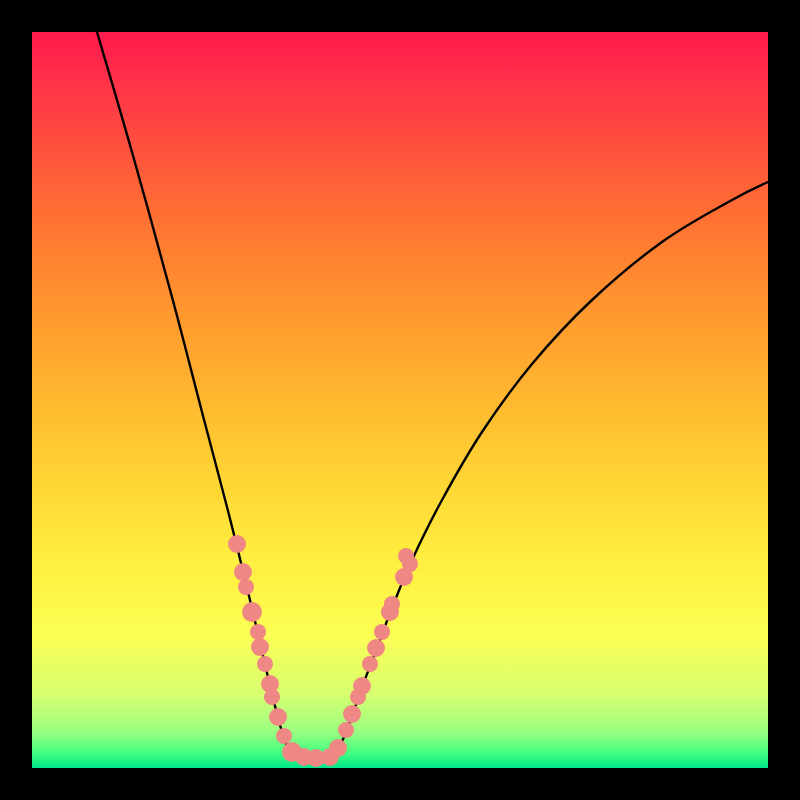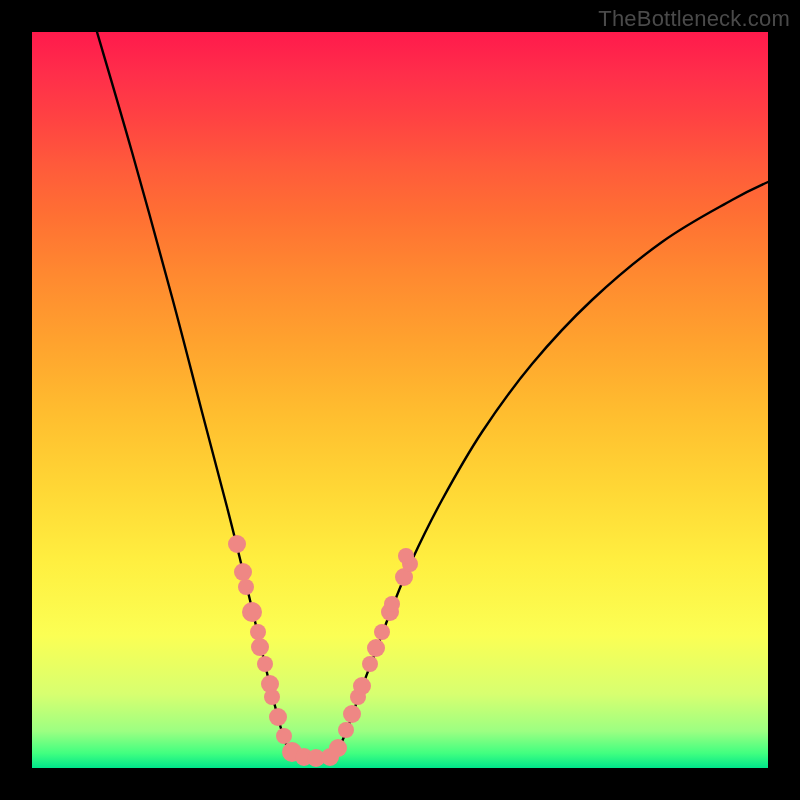--- a/index.html
+++ b/index.html
@@ -79,21 +79,20 @@
   .dot {
     fill: #ef8784;
     stroke: none;
   }
 </style>
 </head>
 <body>
 
 <div class="frame">
 
-  <div class="watermark">TheBottleneck.com</div>
 
   <div class="plot-area">
     <div class="gradient-bg"></div>
 
     <svg class="curves" viewBox="0 0 736 736" preserveAspectRatio="none">
       <path id="path-left" class="curve-path" d="M 65 0 C 71.3 21.599999999999998, 86.5 72.30000000000001, 100 120 C 113.5 167.7, 127.4 218.2, 140 265 C 152.6 311.8, 160.1 342.2, 170 380 C 179.9 417.8, 187.8 447.1, 195 475 C 202.2 502.9, 205.14 515.2, 210 535 C 214.86 554.8, 218.04 568.26, 222 585 C 225.96 601.74, 228.76 614.14, 232 628 C 235.24 641.86, 237.12 650.3, 240 662 C 242.88 673.7, 245.48 684, 248 693 C 250.52 702, 252.02 707.14, 254 712 C 255.98 716.86, 257.38 717.84, 259 720 C 260.62 722.16, 262.28 723.28, 263 724"></path>
       <path id="path-flat" class="curve-path" d="M 263 724 C 269.66 724.36, 293.34 725.64, 300 726"></path>
       <path id="path-right" class="curve-path" d="M 300 726 C 300.9 724.92, 302.48 724.68, 305 720 C 307.52 715.32, 310.94 707.56, 314 700 C 317.06 692.44, 318.76 687, 322 678 C 325.24 669, 327.86 661.16, 332 650 C 336.14 638.84, 339.96 629.32, 345 616 C 350.04 602.68, 353.7 591.84, 360 576 C 366.3 560.16, 371 547.44, 380 528 C 389 508.56, 397.4 491.04, 410 468 C 422.6 444.96, 433.8 424.48, 450 400 C 466.2 375.52, 480.2 355.76, 500 332 C 519.8 308.24, 536.6 289.96, 560 268 C 583.4 246.04, 604.8 228, 630 210 C 655.2 192, 680.92 178.8, 700 168 C 719.08 157.2, 729.52 153.24, 736 150"></path>
       <g id="dots">
           <circle cx="205" cy="512" r="9" class="dot"></circle>

